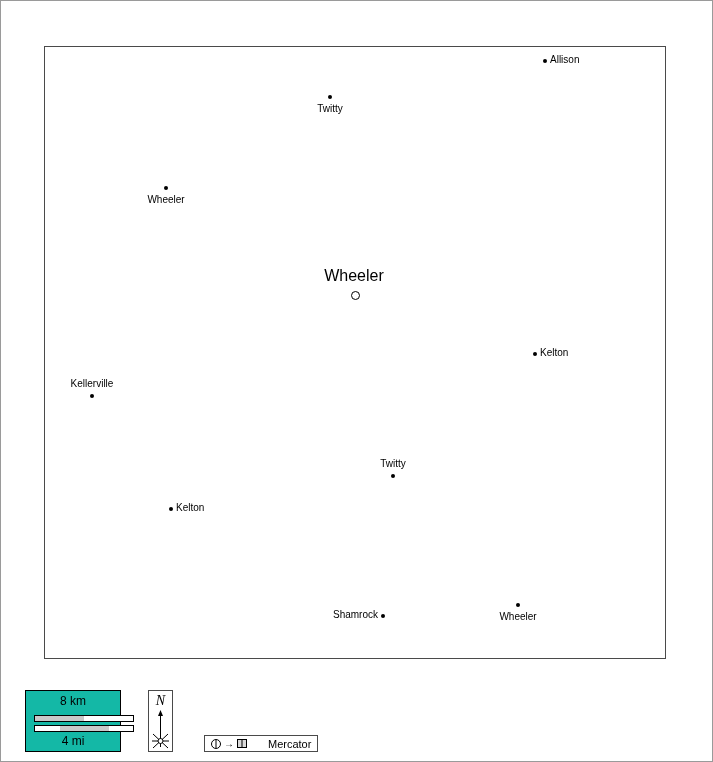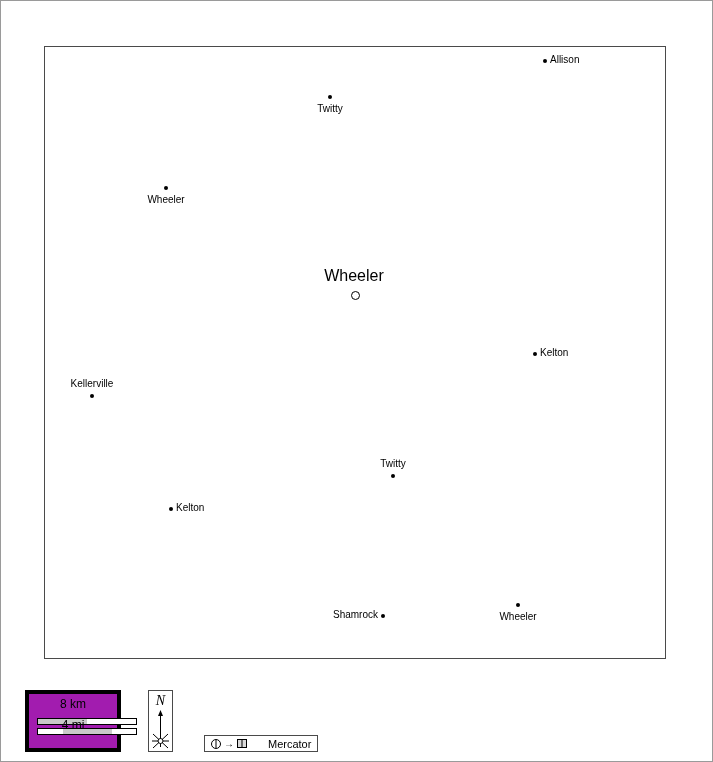--- a/index.html
+++ b/index.html
@@ -72,34 +72,34 @@
     font-size: 16px;
     line-height: 17px;
     bottom: 10px;
   }
   #scale-box {
     position: absolute;
     left: 24px;
     top: 689px;
     width: 96px;
     height: 62px;
-    border: 4px solid #000000;
-    box-sizing: border-box;
-    background: #a21caf;
+    border: 1px solid #000000;
+    box-sizing: border-box;
+    background: #14b8a6;
   }
   #scale-box .km-label,
   #scale-box .mi-label {
     position: absolute;
     width: 100%;
     text-align: center;
     font-size: 12px;
     color: #000000;
   }
   #scale-box .km-label { top: 3px; }
-  #scale-box .mi-label { bottom: 16px; }
+  #scale-box .mi-label { bottom: 3px; }
   .bar {
     position: absolute;
     left: 8px;
     width: 100px;
     height: 7px;
     border: 1px solid #000000;
     box-sizing: border-box;
     background: #ffffff;
   }
   .bar .fill {

